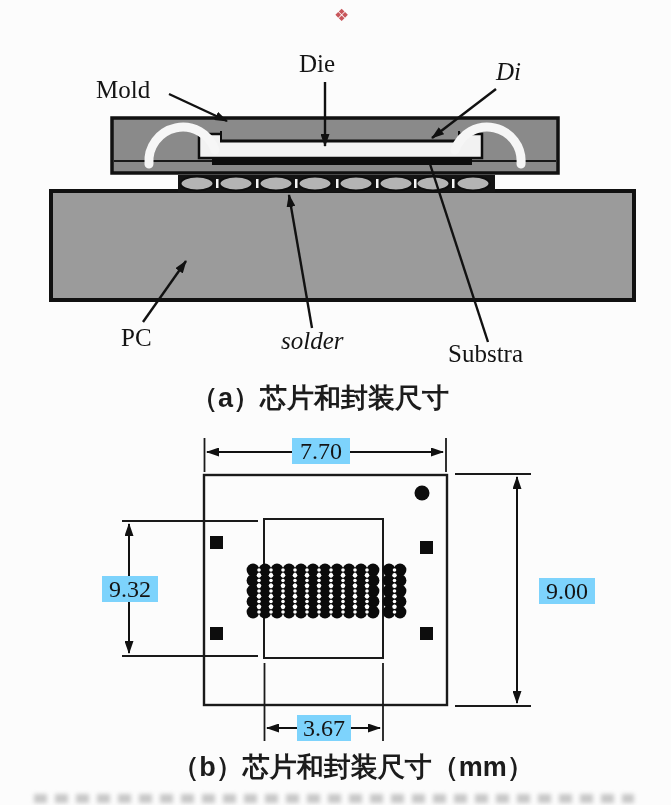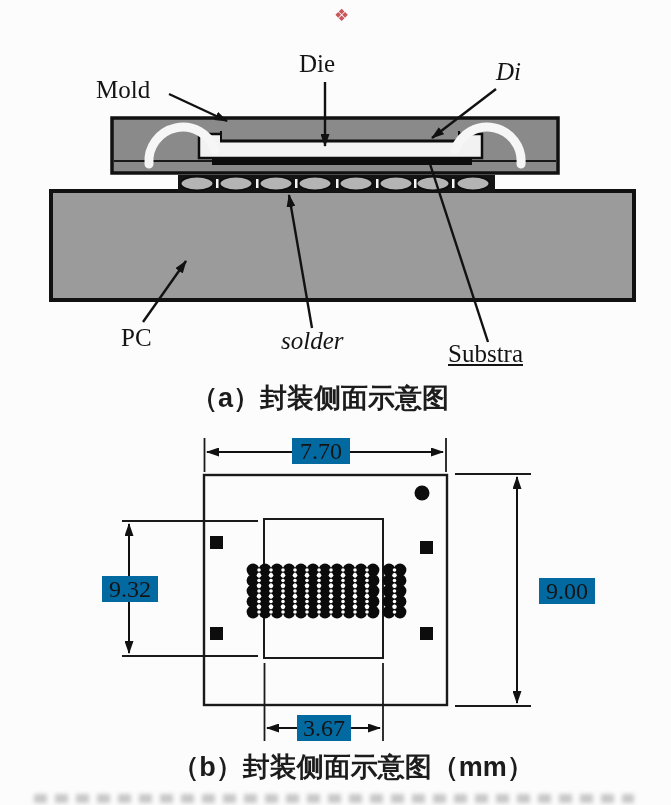--- a/index.html
+++ b/index.html
@@ -1,20 +1,20 @@
 <!DOCTYPE html>
 <html><head>
 <meta charset="utf-8">
 <style>
   html,body{margin:0;padding:0;}
   body{background:#e8e8e8;font-family:"Liberation Serif",serif;}
   .screen{position:relative;width:671px;height:805px;background:#fcfcfc;overflow:hidden;}
   svg{position:absolute;left:0;top:0;}
   .lbl{position:absolute;font:25px "Liberation Serif",serif;color:#141414;white-space:nowrap;}
-  .dim{position:absolute;font:24px "Liberation Serif",serif;color:#141414;background:#0369a1;
+  .dim{position:absolute;font:24px "Liberation Serif",serif;color:#141414;background:#7dd3fc;
        text-align:center;line-height:26px;white-space:nowrap;}
   .cap{position:absolute;font-family:"Liberation Sans","DejaVu Sans",sans-serif;font-weight:700;
        font-size:27px;color:#1c1c1c;text-align:center;white-space:nowrap;}
   .deco{position:absolute;left:334px;top:5px;font:17px "DejaVu Sans",sans-serif;color:#c8565b;}
   .blurstrip{position:absolute;left:34px;top:794px;width:600px;height:9px;opacity:.55;
        background:repeating-linear-gradient(90deg,#9d9d9d 0 13px,rgba(0,0,0,0) 13px 21px);
        filter:blur(2px);}
 </style>
 </head>
 <body>
@@ -281,25 +281,25 @@
         <line x1="267" y1="728" x2="380" y2="728" marker-start="url(#arr)" marker-end="url(#arr)"></line>
       </g>
     </g>
   </svg>
 
   <div class="lbl" style="left:96px;top:76px;">Mold</div>
   <div class="lbl" style="left:299px;top:50px;">Die</div>
   <div class="lbl" style="left:496px;top:58px;font-style:italic;">Di</div>
   <div class="lbl" style="left:121px;top:324px;text-align:right;">PC</div>
   <div class="lbl" style="left:281px;top:327px;font-style:italic;">solder</div>
-  <div class="lbl" style="left:448px;top:340px;text-decoration:underline;">Substra</div>
-
-  <div class="cap" style="left:140px;top:380px;width:360px;">（a）封装侧面示意图</div>
+  <div class="lbl" style="left:448px;top:340px;">Substra</div>
+
+  <div class="cap" style="left:140px;top:380px;width:360px;">（a）芯片和封装尺寸</div>
 
   <div class="dim" style="left:292px;top:438px;width:58px;">7.70</div>
   <div class="dim" style="left:102px;top:576px;width:56px;">9.32</div>
   <div class="dim" style="left:491px;top:578px;width:56px;margin-left:48px;">9.00</div>
   <div class="dim" style="left:297px;top:715px;width:54px;">3.67</div>
 
-  <div class="cap" style="left:158px;top:749px;width:390px;">（b）封装侧面示意图（mm）</div>
+  <div class="cap" style="left:158px;top:749px;width:390px;">（b）芯片和封装尺寸（mm）</div>
 
   <div class="blurstrip"></div>
 </div>
 
 </body></html>

